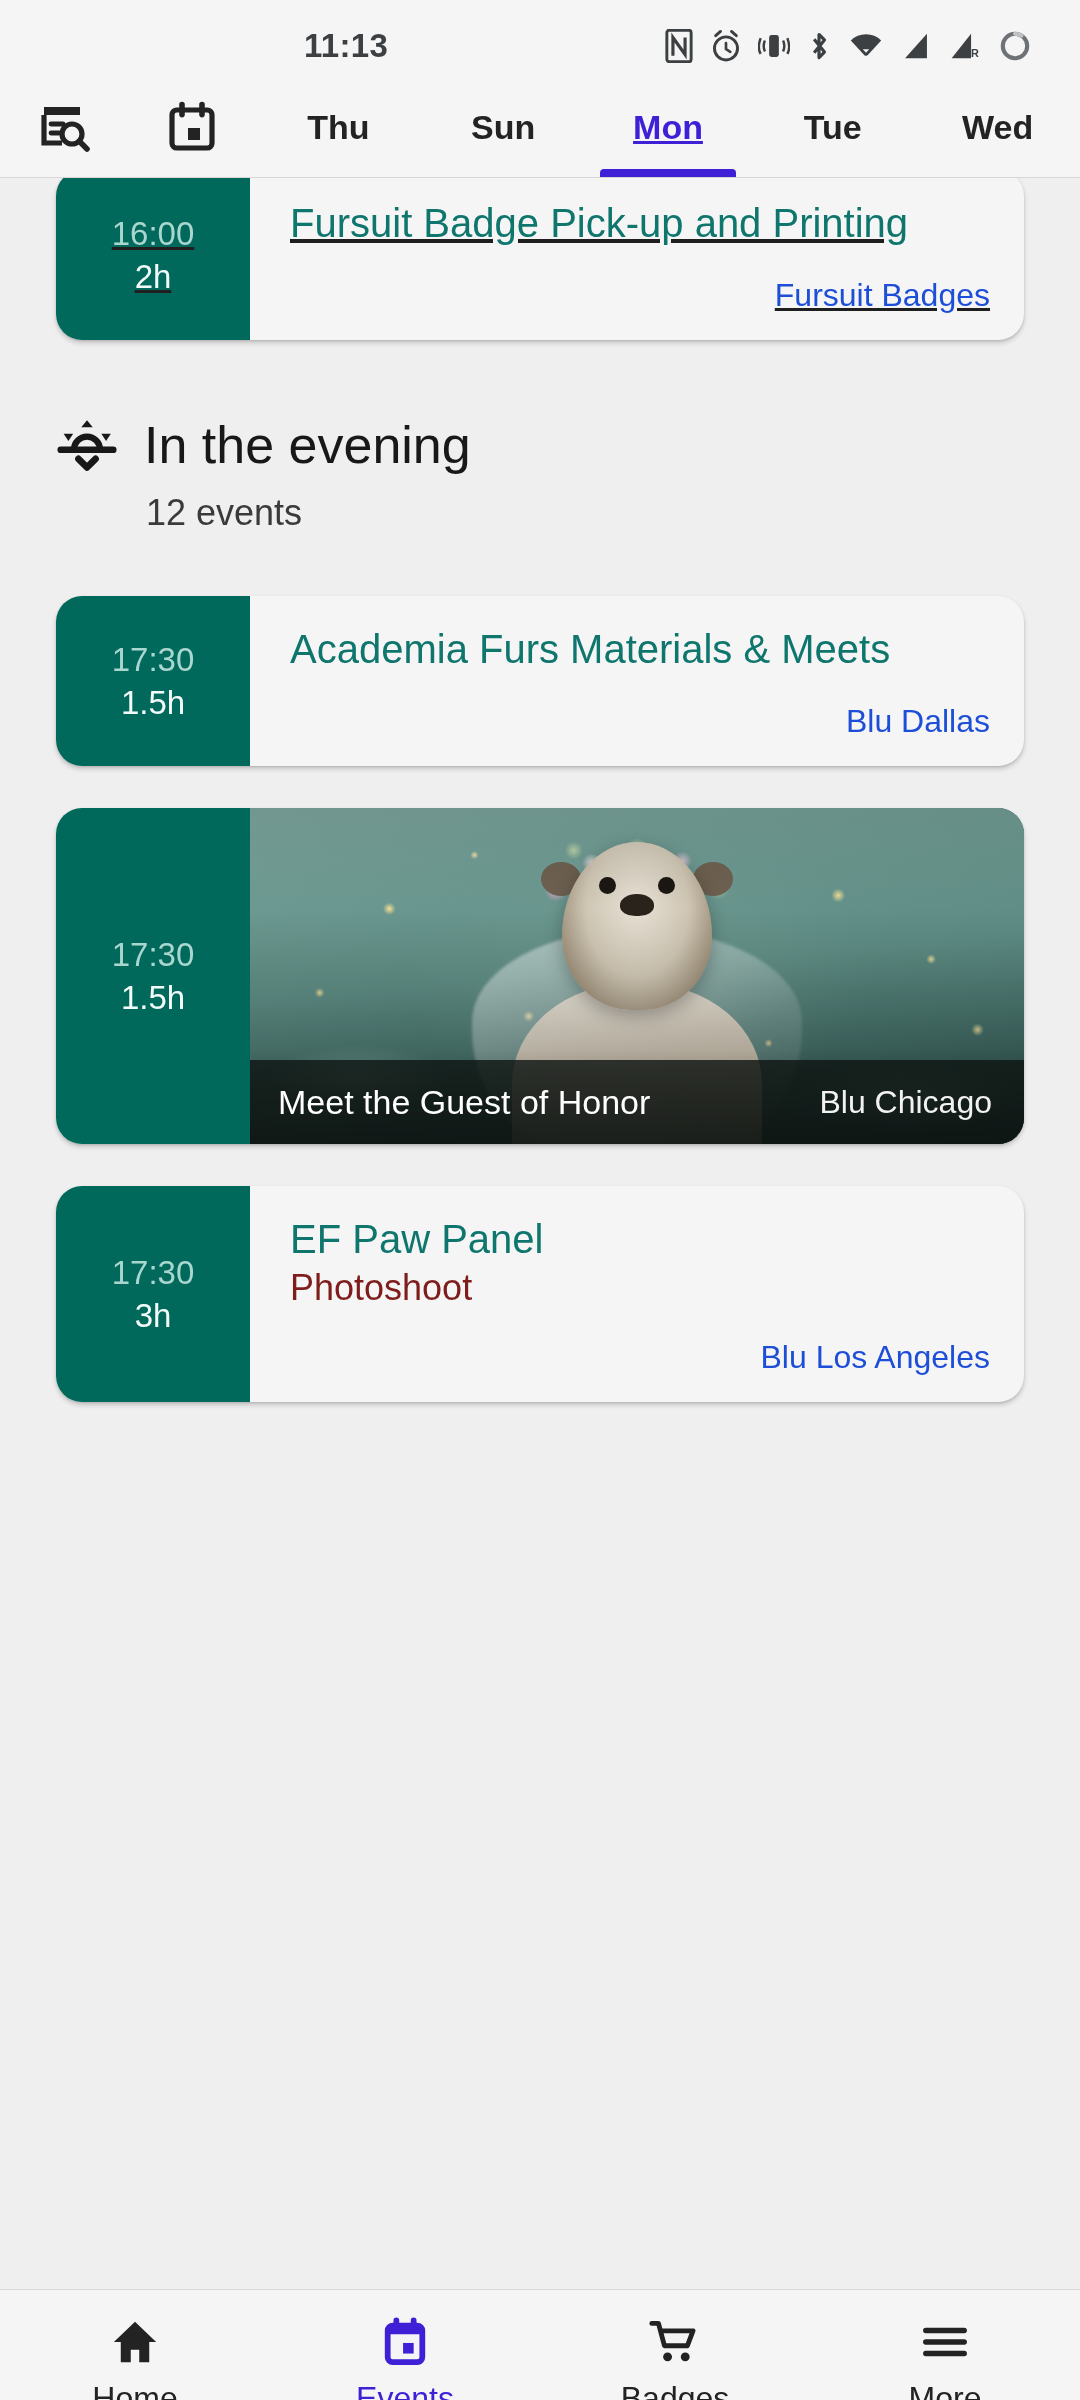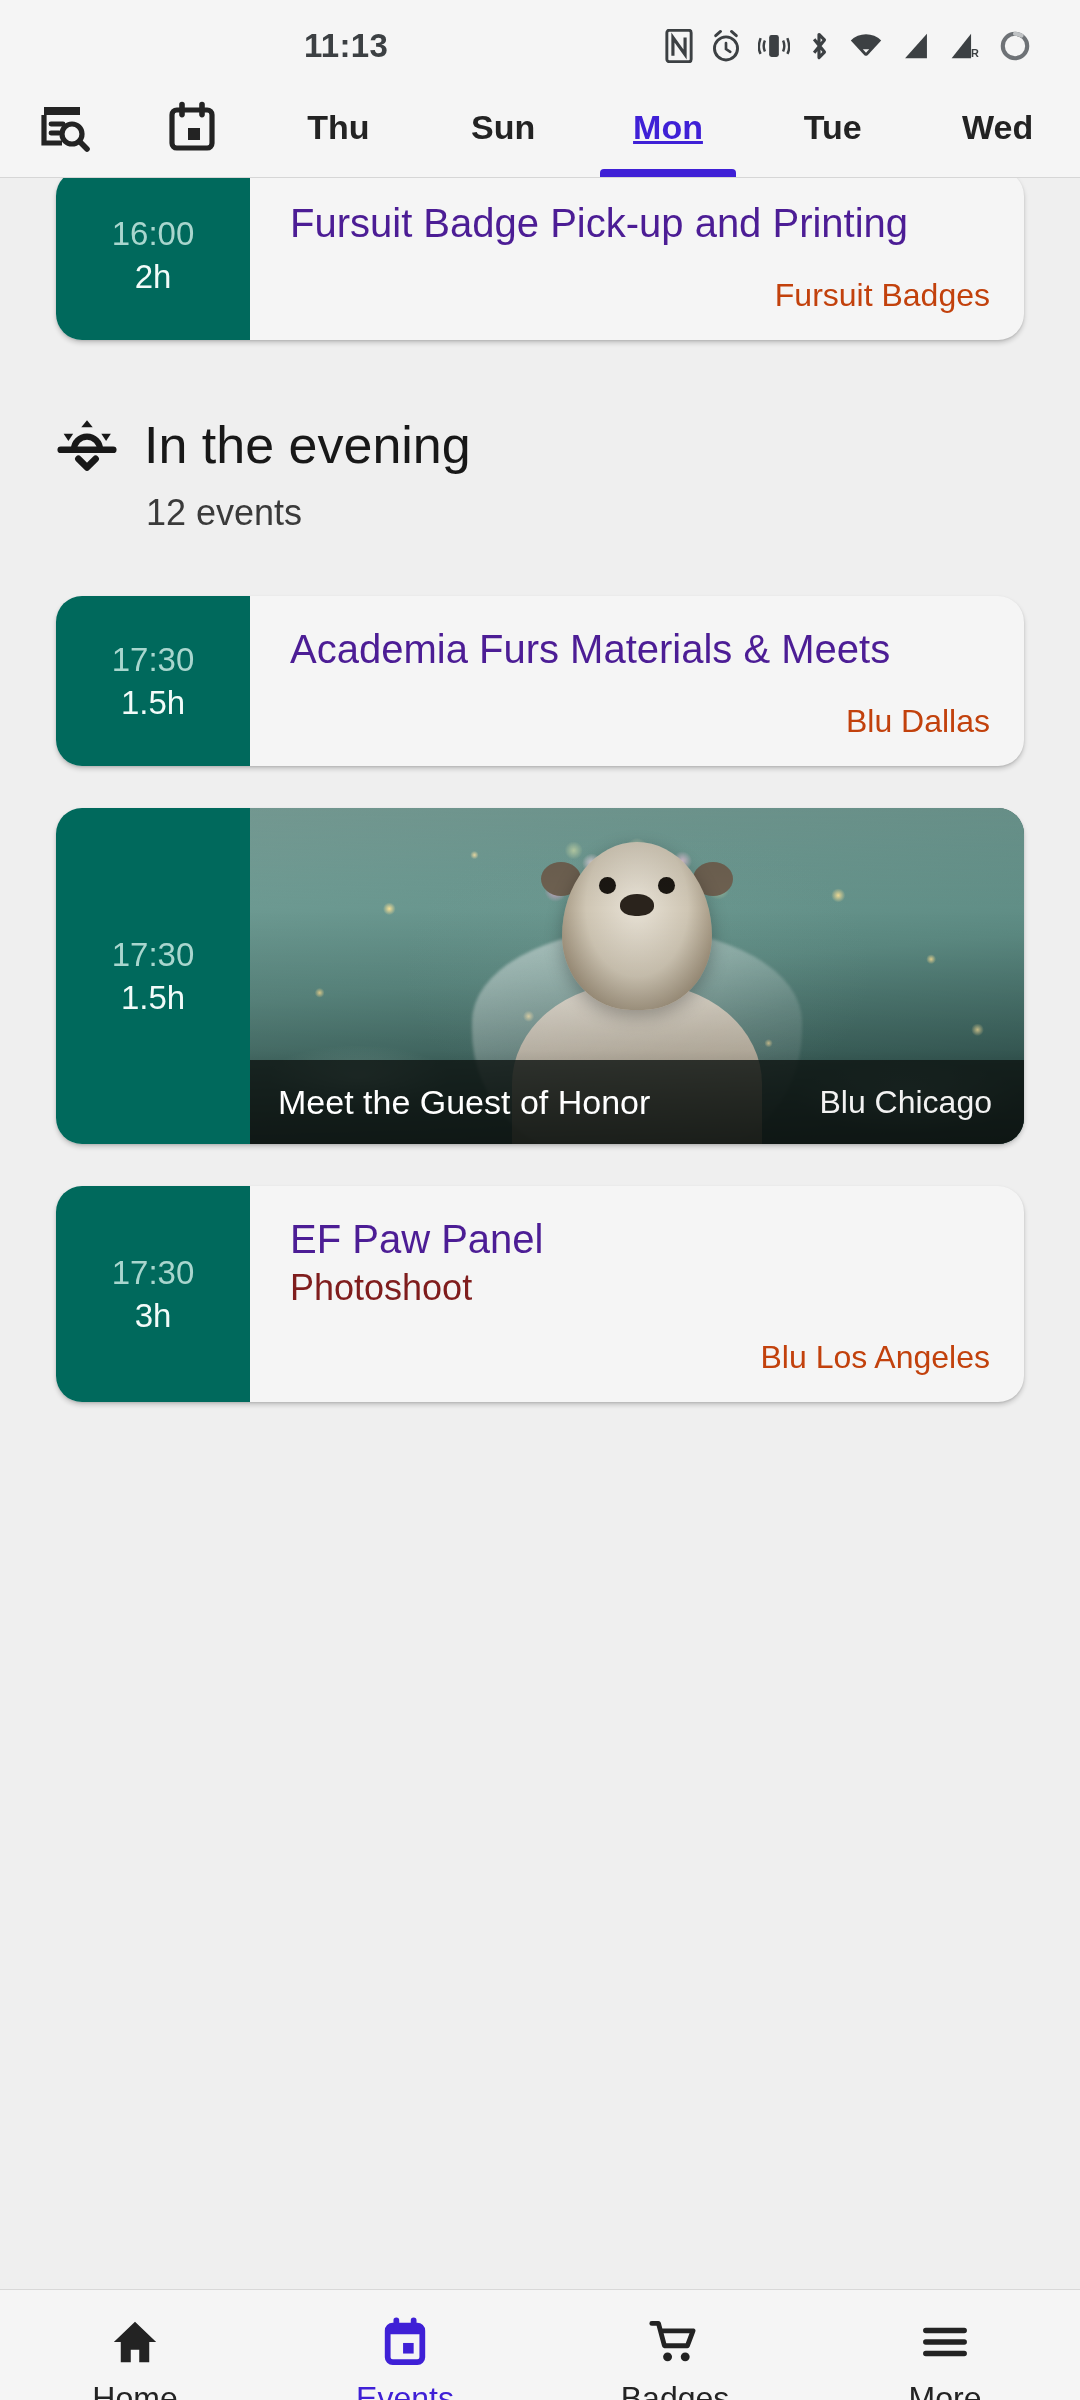--- a/index.html
+++ b/index.html
@@ -81,27 +81,27 @@
   }
   .ct-start{ font-size:33px; color:#A9D6CE; line-height:1.32; }
   .ct-dur{ font-size:33px; color:#F2FBF9; line-height:1.32; }
   .card-body{
     flex:1; min-width:0;
     padding:30px 34px 26px 40px;
     display:flex; flex-direction:column;
     position:relative;
   }
   .card-title{
-    font-size:40px; line-height:1.18; color:#4c1d95; font-weight:normal;
+    font-size:40px; line-height:1.18; color:#0f766e; font-weight:normal;
   }
   .card-sub{
     font-size:36px; line-height:1.2; color:#7f1d1d; margin-top:2px;
   }
   .card-loc{
-    font-size:32px; color:#c2410c;
+    font-size:32px; color:#1d4ed8;
     align-self:flex-end; margin-top:auto; padding-top:30px;
   }
 
   
   .card.img-card .card-body{
     padding:0; background:#2C5450; overflow:hidden;
     min-height:336px;
   }
   .photo{
     position:absolute; inset:0;
@@ -291,21 +291,21 @@
   </div>
   <div class="tab">Thu</div>
   <div class="tab">Sun</div>
   <div class="tab active">Mon</div>
   <div class="tab">Tue</div>
   <div class="tab">Wed</div>
 </div>
 
 <div class="content">
 
-  <div class="card" style="margin-top:-8px;">
+  <div class="card" style="margin-top:-8px;text-decoration:underline;">
     <div class="card-time">
       <div class="ct-start">16:00</div>
       <div class="ct-dur">2h</div>
     </div>
     <div class="card-body">
       <div class="card-title">Fursuit Badge Pick-up and Printing</div>
       <div class="card-loc">Fursuit Badges</div>
     </div>
   </div>
 

